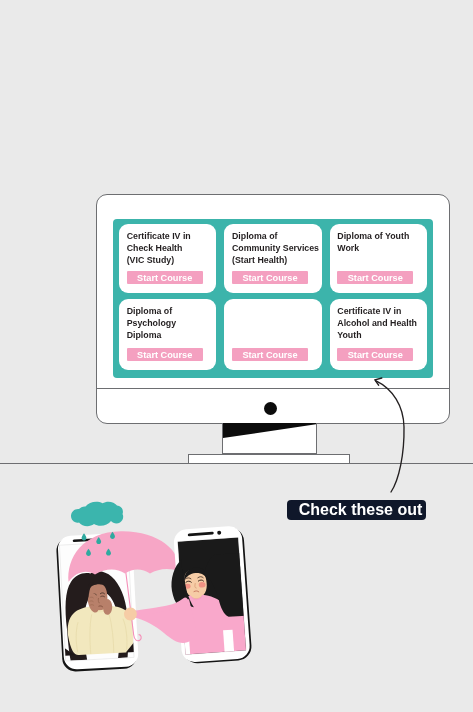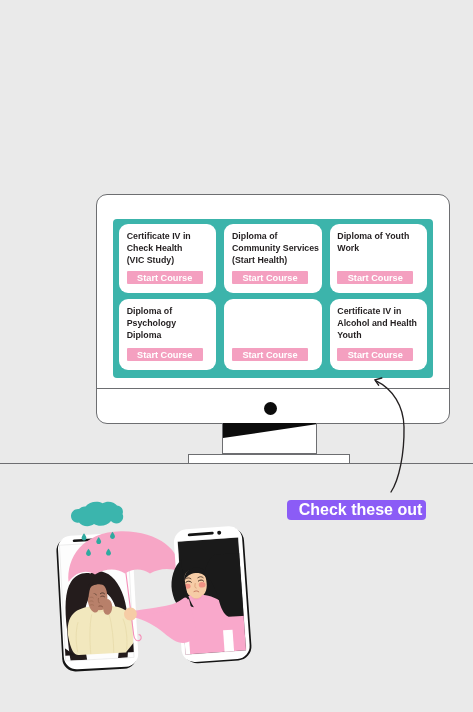--- a/index.html
+++ b/index.html
@@ -16,21 +16,21 @@
   .card{background:#fff;border-radius:9px;box-sizing:border-box;position:relative;}
   .card .t{position:absolute;left:7.7px;top:7.3px;font-size:8.8px;line-height:11.9px;font-weight:700;color:#231f20;white-space:nowrap;}
   .btn{position:absolute;left:7.7px;bottom:8.8px;width:76px;height:13.2px;background:#f4a0c0;color:#fff;font-size:9.2px;font-weight:700;border-radius:1px;display:flex;align-items:center;justify-content:center;box-sizing:border-box;}
   .divider{position:absolute;left:0;top:192.5px;width:100%;height:1px;background:#6d6e71;}
   .dot{position:absolute;left:167px;top:206.5px;width:13px;height:13px;border-radius:50%;background:#0c0c0c;}
   .neck{position:absolute;left:222px;top:423px;width:95px;height:31px;background:#fff;border:1px solid #6d6e71;border-top:none;box-sizing:border-box;overflow:hidden;}
   .neck svg{position:absolute;left:0;top:0;}
   .base{position:absolute;left:188px;top:453.5px;width:162px;height:10.5px;background:#fff;border:1px solid #6d6e71;box-sizing:border-box;}
   .deskline{position:absolute;left:0;top:463px;width:473px;height:1px;background:#6d6e71;}
   
-  .cta{position:absolute;left:287px;top:500px;width:139px;height:20px;background:#8b5cf6;color:#fff;border-radius:4px;font-size:16px;font-weight:700;display:flex;align-items:center;justify-content:center;box-sizing:border-box;padding-left:8px;}
+  .cta{position:absolute;left:287px;top:500px;width:139px;height:20px;background:#0f172a;color:#fff;border-radius:4px;font-size:16px;font-weight:700;display:flex;align-items:center;justify-content:center;box-sizing:border-box;padding-left:8px;}
   
   .arrow{position:absolute;left:360px;top:370px;}
   
   .illus{position:absolute;left:45px;top:495px;}
 </style>
 </head>
 <body>
 
 <div class="stage">
   <div class="heading">

